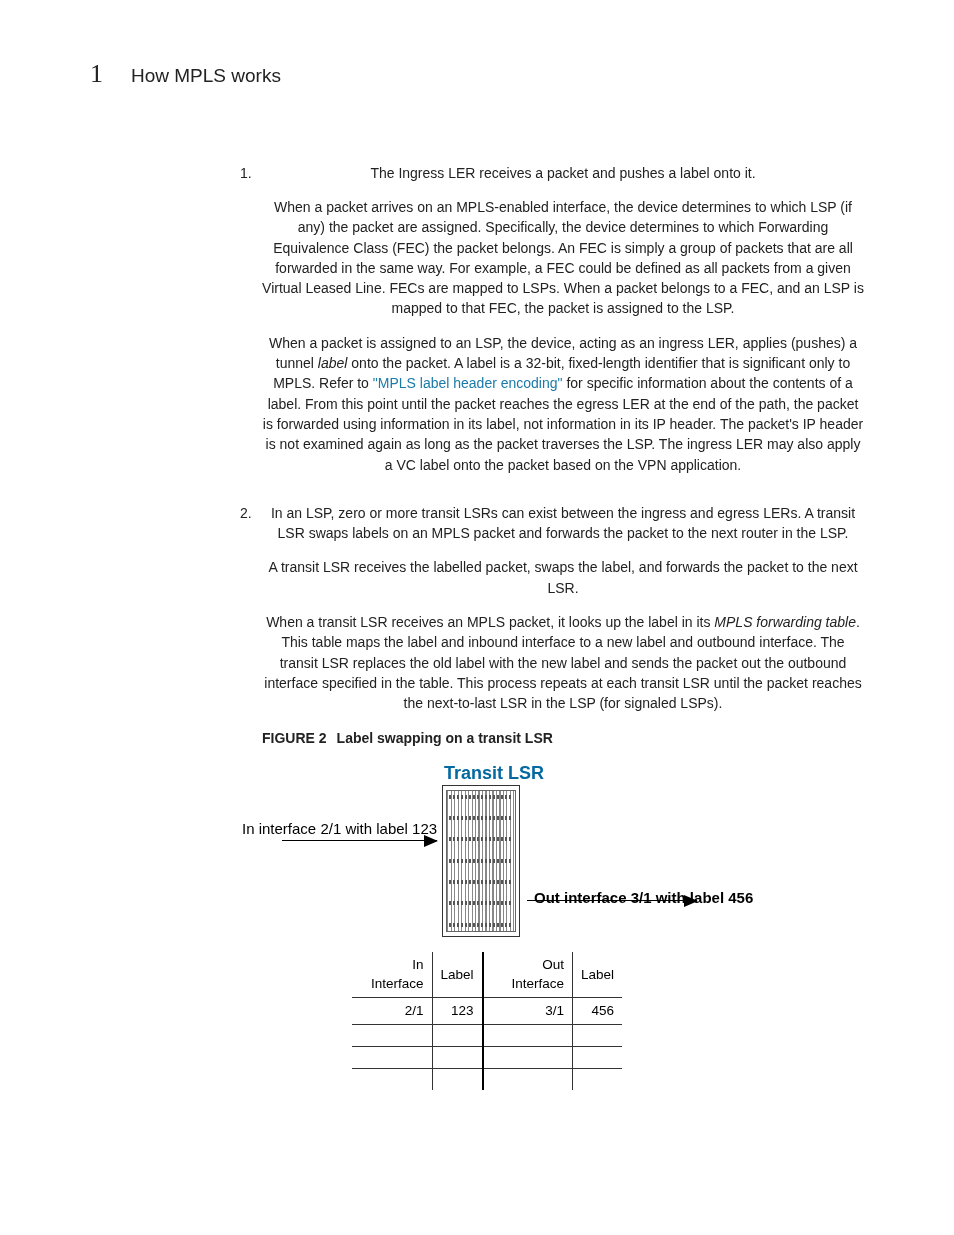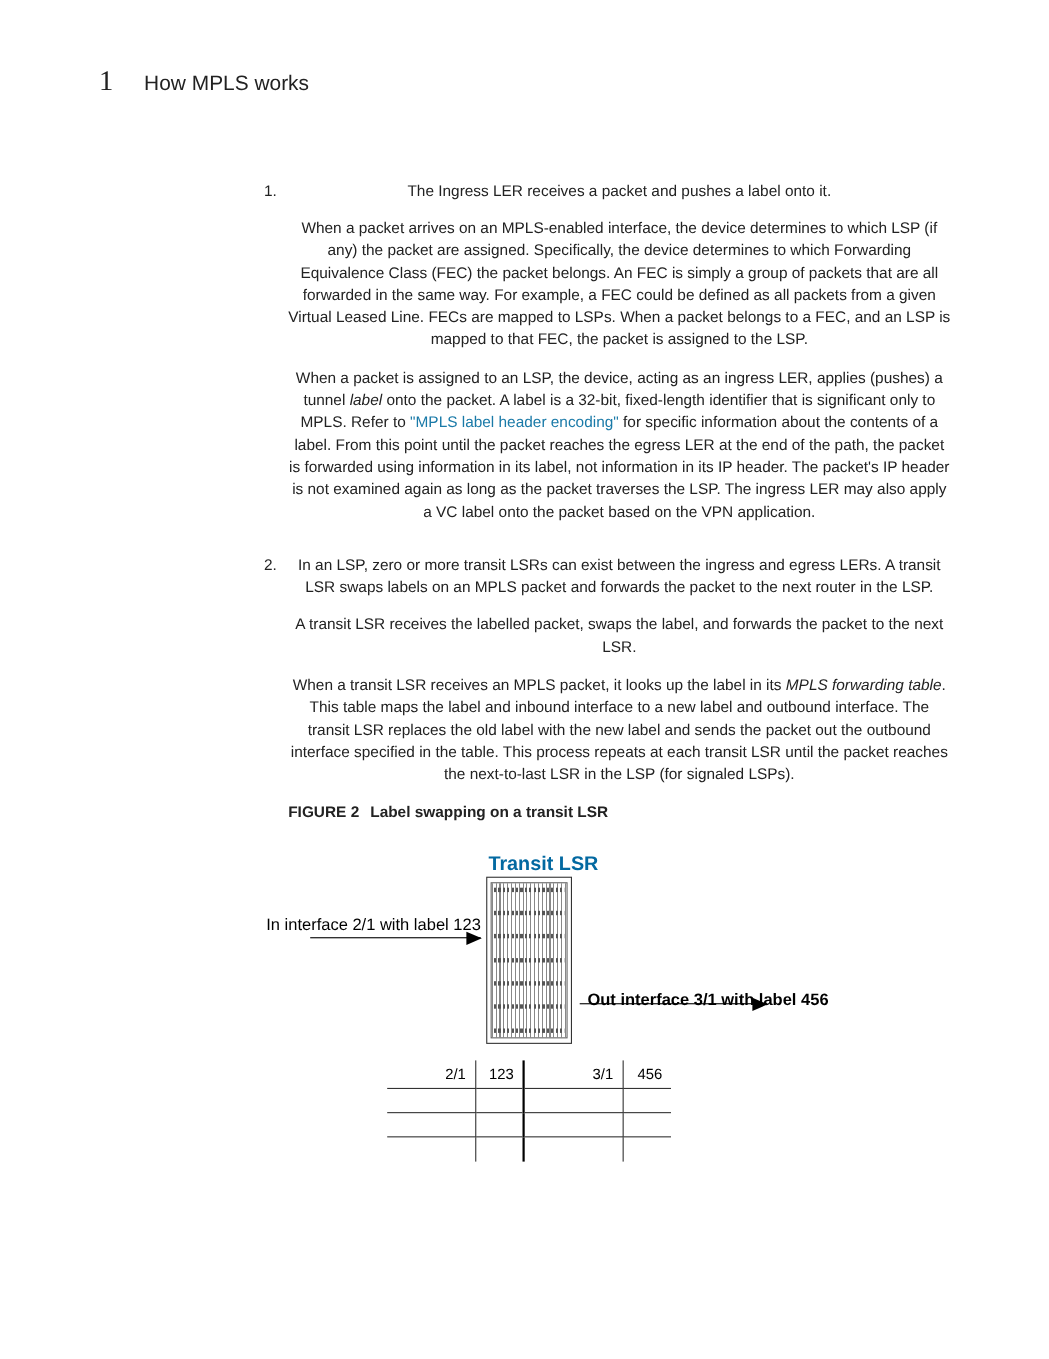--- a/index.html
+++ b/index.html
@@ -57,21 +57,21 @@
   }
   .link {
     color: #1a7aa8;
   }
   .italic {
     font-style: italic;
   }
   .fig-caption {
     font-weight: bold;
     margin-top: 10px;
-    margin-bottom: 24px;
+    margin-bottom: 12px;
   }
   .fig-caption .figlabel {
     font-weight: bold;
     margin-right: 10px;
   }
   
   .figure {
     position: relative;
     height: 370px;
     margin-left: -10px;
@@ -240,20 +240,26 @@
                 <div class="row"></div>
               </div>
             </div>
             <div class="in-label">In interface 2/1 with label 123</div>
             <div class="arrow-in"></div>
             <div class="out-label">Out interface 3/1 with label 456</div>
             <div class="arrow-out"></div>
 
             <table class="table">
               <tbody>
+                  <tr>
+                <th class="c1">In Interface</th>
+                <th class="c2">Label</th>
+                <th class="c3">Out Interface</th>
+                <th class="c4">Label</th>
+              </tr>
               <tr>
                 <td class="c1">2/1</td>
                 <td class="c2">123</td>
                 <td class="c3">3/1</td>
                 <td class="c4">456</td>
               </tr>
               <tr>
                 <td class="c1"></td>
                     <td class="c2"></td>
                     <td class="c3"></td>

